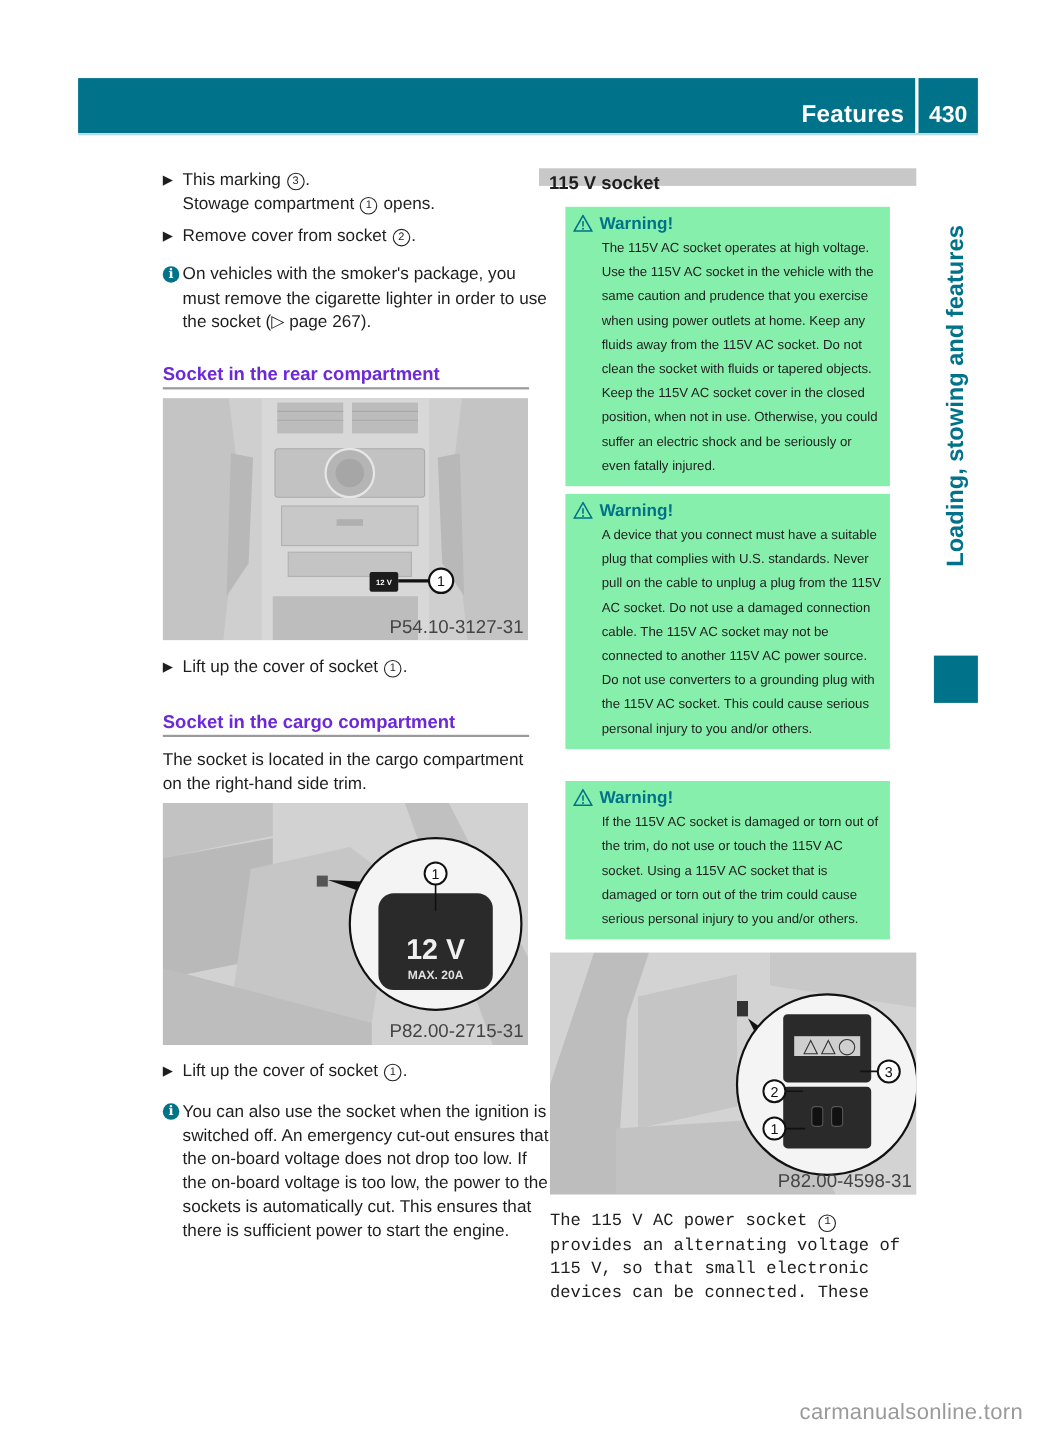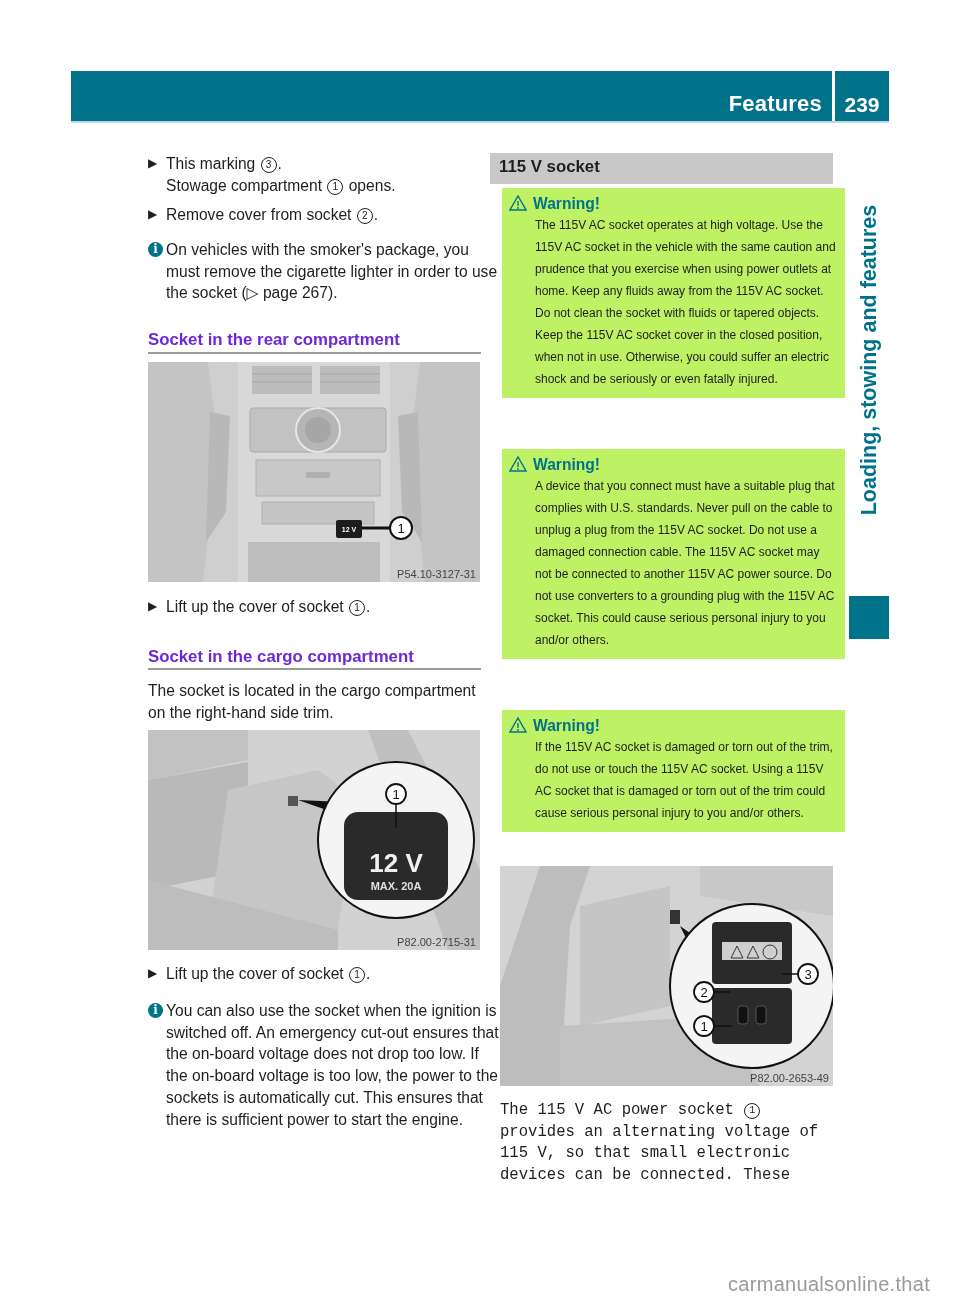--- a/index.html
+++ b/index.html
@@ -33,41 +33,41 @@
   .info .ico { position: absolute; left: 0; top: 3px; width: 15px; height: 15px; border-radius: 50%;
                background: var(--teal); color: #fff; font-weight: bold; font-size: 12px;
                line-height: 15px; text-align: center; font-family: "DejaVu Serif", serif; }
   .circ { display: inline-block; width: 14px; height: 14px; border: 1.2px solid #222; border-radius: 50%;
           font-size: 10px; line-height: 14px; text-align: center; vertical-align: 1px; margin: 0 1px; }
 
   .h2 { position: absolute; font-weight: bold; font-size: 16.8px; color: #6d28d9; }
   .h2-rule { position: absolute; height: 2px; background: #9a9a9a; }
 
   .figure { position: absolute; background: #d3d3d3; overflow: hidden; }
-  .fig-code { position: absolute; right: 4px; bottom: 2px; font-size: 11px; color: #444; margin-top: 36px; }
-
-  .sec-head { left: 490px; top: 153px; width: 343px; height: 31px; background: #c8c8c8; }
+  .fig-code { position: absolute; right: 4px; bottom: 2px; font-size: 17px; color: #444; margin-top: 36px; }
+
+  .sec-head { left: 490px; top: 153px; width: 343px; height: 16px; background: #c8c8c8; }
   .sec-head span { position: absolute; left: 9px; top: 4px; font-weight: bold; font-size: 16.8px; color: #1e1e1e; }
 
-  .warn { position: absolute; left: 502px; width: 343px; background: #bef264; box-sizing: border-box;
+  .warn { position: absolute; left: 514px; width: 295px; background: #86efac; box-sizing: border-box;
           padding: 6px 6px 8px 7px; }
   .warn-title { color: var(--teal); font-weight: bold; font-size: 15.6px; line-height: 20px; padding-left: 24px; position: relative; }
   .warn-title svg { position: absolute; left: 0; top: 1px; }
   .warn-body { font-size: 12px; line-height: 22px; color: #1e1e1e; margin-left: 26px; }
 
   .watermark { right: 30px; bottom: 6px; font-size: 20px; color: #9a9a9a; letter-spacing: 0.3px; }
 </style>
 </head>
 <body>
 
 <div class="abs hdr-main">
   <span class="hdr-title">Features</span>
 </div>
 <div class="abs hdr-page">
-  <span class="hdr-num">239</span>
+  <span class="hdr-num">430</span>
 </div>
 <div class="abs hdr-rule"></div>
 
 <div class="abs side-label">
   <span>Loading, stowing and features</span>
 </div>
 <div class="abs side-tab"></div>
 
 <div class="step txt" style="left:148px; top:153px; width:335px;">
   <span class="arrow">▶</span>
@@ -222,20 +222,20 @@
     <line x1="282" y1="108" x2="298" y2="108" stroke="#111" stroke-width="1.5"></line>
     <circle cx="308" cy="108" r="10" fill="#fff" stroke="#111" stroke-width="1.8"></circle>
     <text x="308" y="113" font-size="13" fill="#111" text-anchor="middle" font-family="Liberation Sans, sans-serif">3</text>
     <line x1="214" y1="126" x2="230" y2="126" stroke="#111" stroke-width="1.5"></line>
     <circle cx="204" cy="126" r="10" fill="#fff" stroke="#111" stroke-width="1.8"></circle>
     <text x="204" y="131" font-size="13" fill="#111" text-anchor="middle" font-family="Liberation Sans, sans-serif">2</text>
     <line x1="214" y1="160" x2="232" y2="160" stroke="#111" stroke-width="1.5"></line>
     <circle cx="204" cy="160" r="10" fill="#fff" stroke="#111" stroke-width="1.8"></circle>
     <text x="204" y="165" font-size="13" fill="#111" text-anchor="middle" font-family="Liberation Sans, sans-serif">1</text>
   </svg>
-  <span class="fig-code">P82.00-2653-49</span>
+  <span class="fig-code">P82.00-4598-31</span>
 </div>
 
 <div class="txt" style="position:absolute; left:500px; top:1100px; width:336px;font-family:Liberation Mono, monospace;">
   <span>The 115 V AC power socket </span><span class="circ">1</span><span> provides an alternating voltage of 115 V, so that small electronic devices can be connected. These</span>
 </div>
 
-<div class="abs watermark">carmanualsonline.that</div>
+<div class="abs watermark">carmanualsonline.torn</div>
 
 </body></html>

